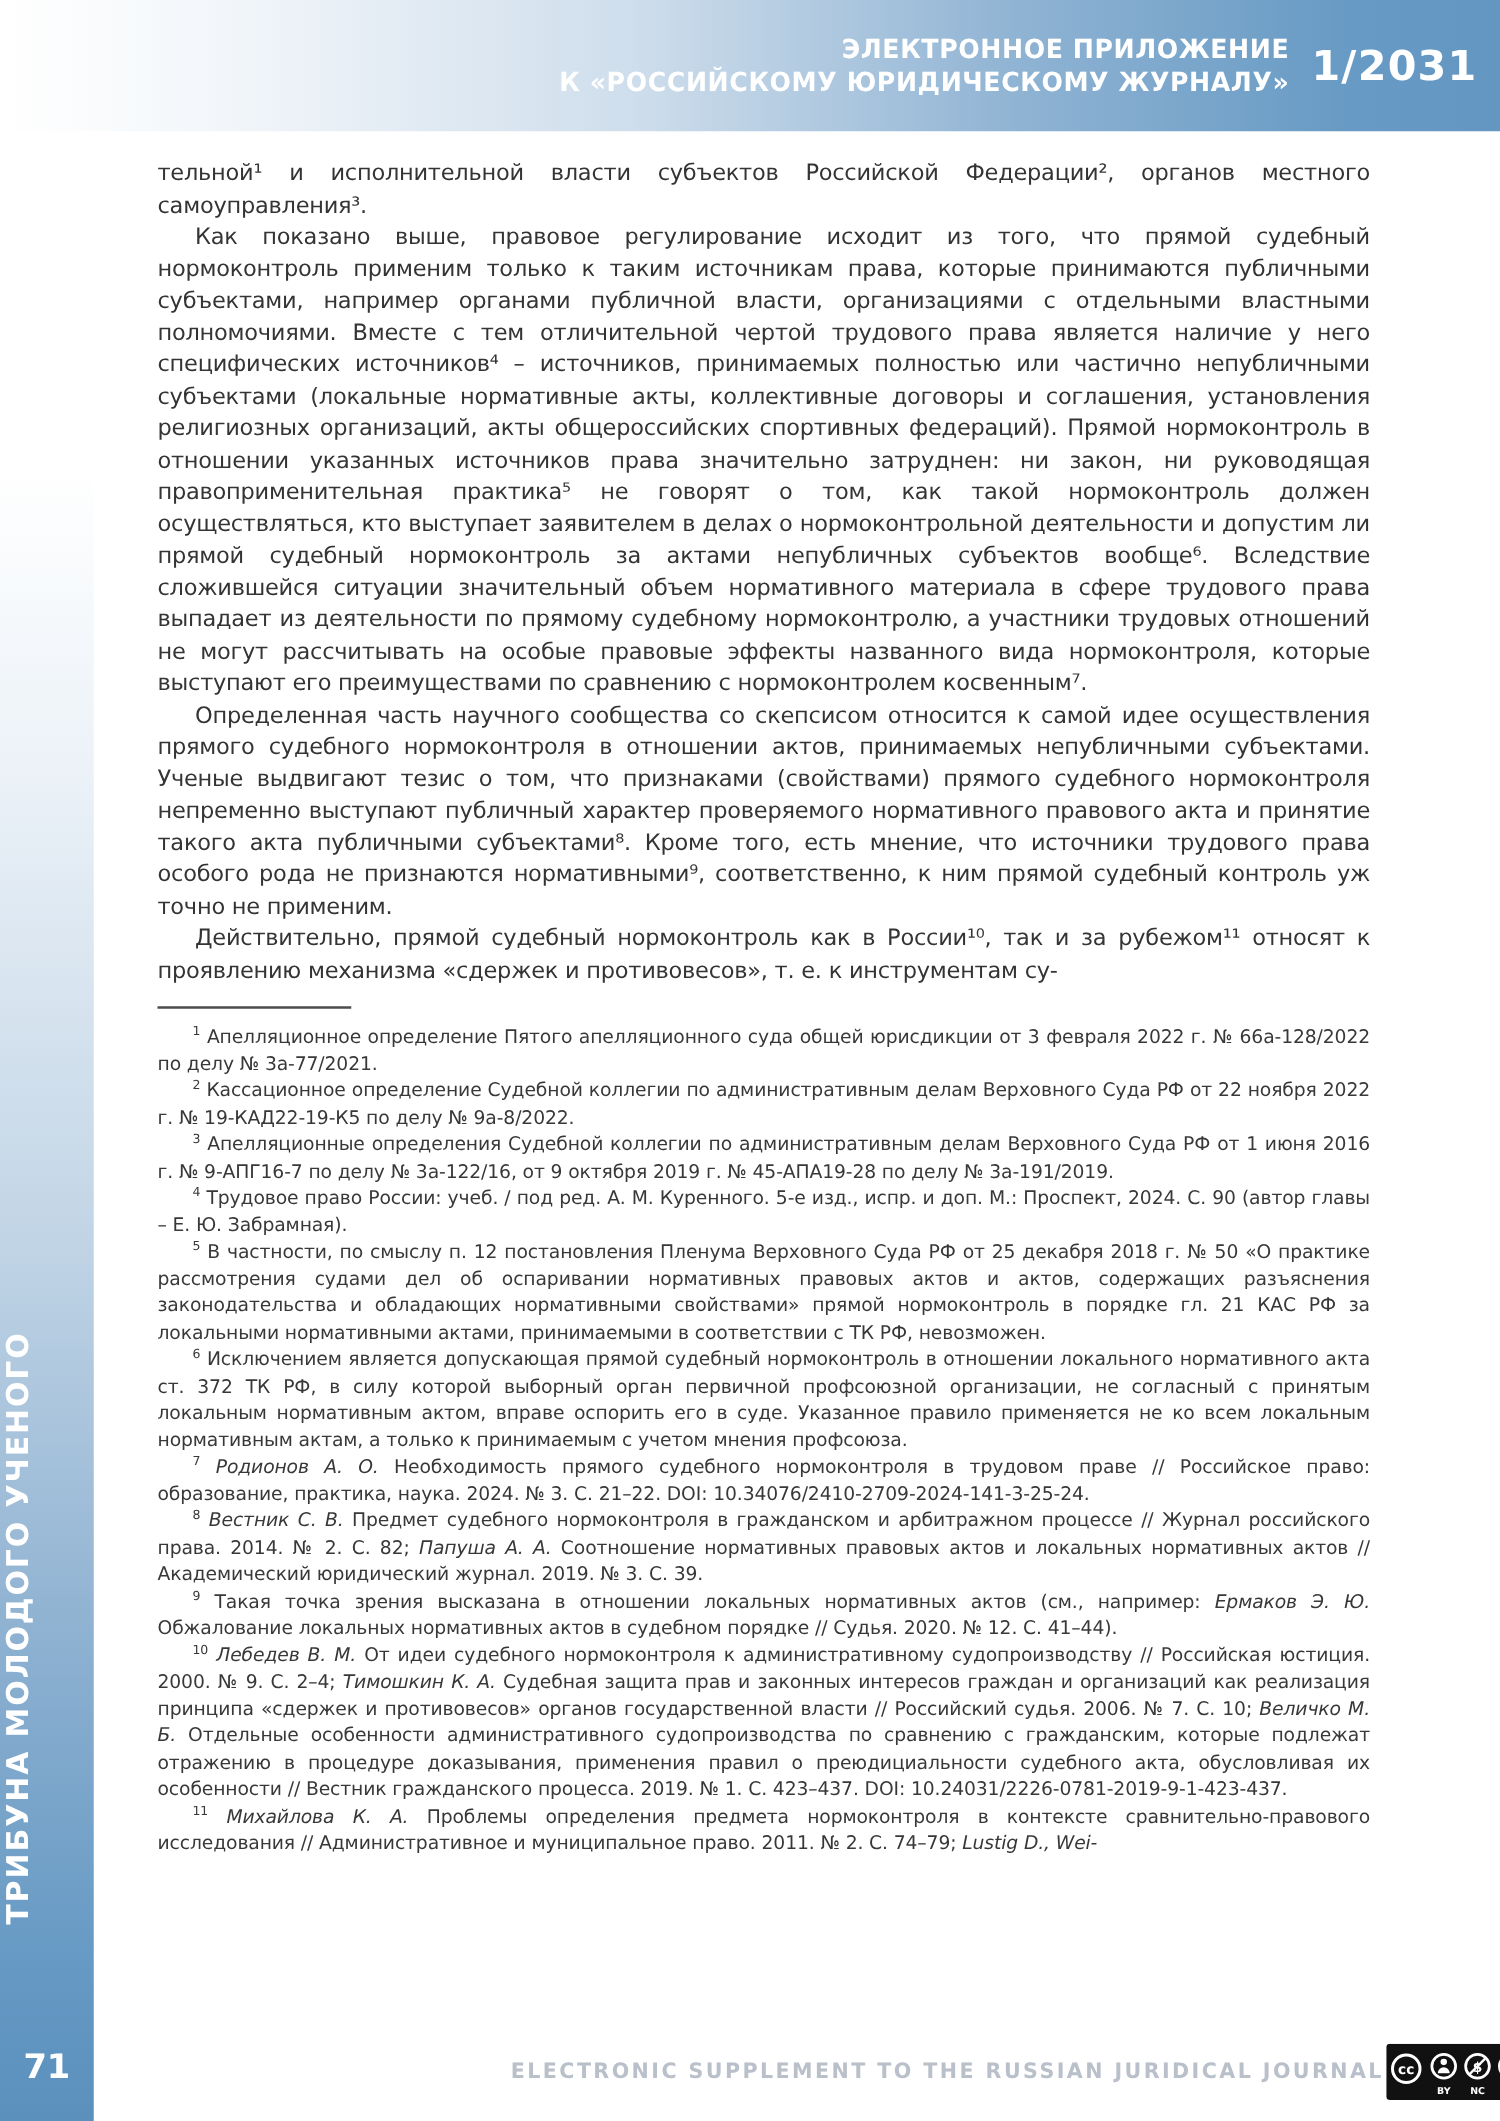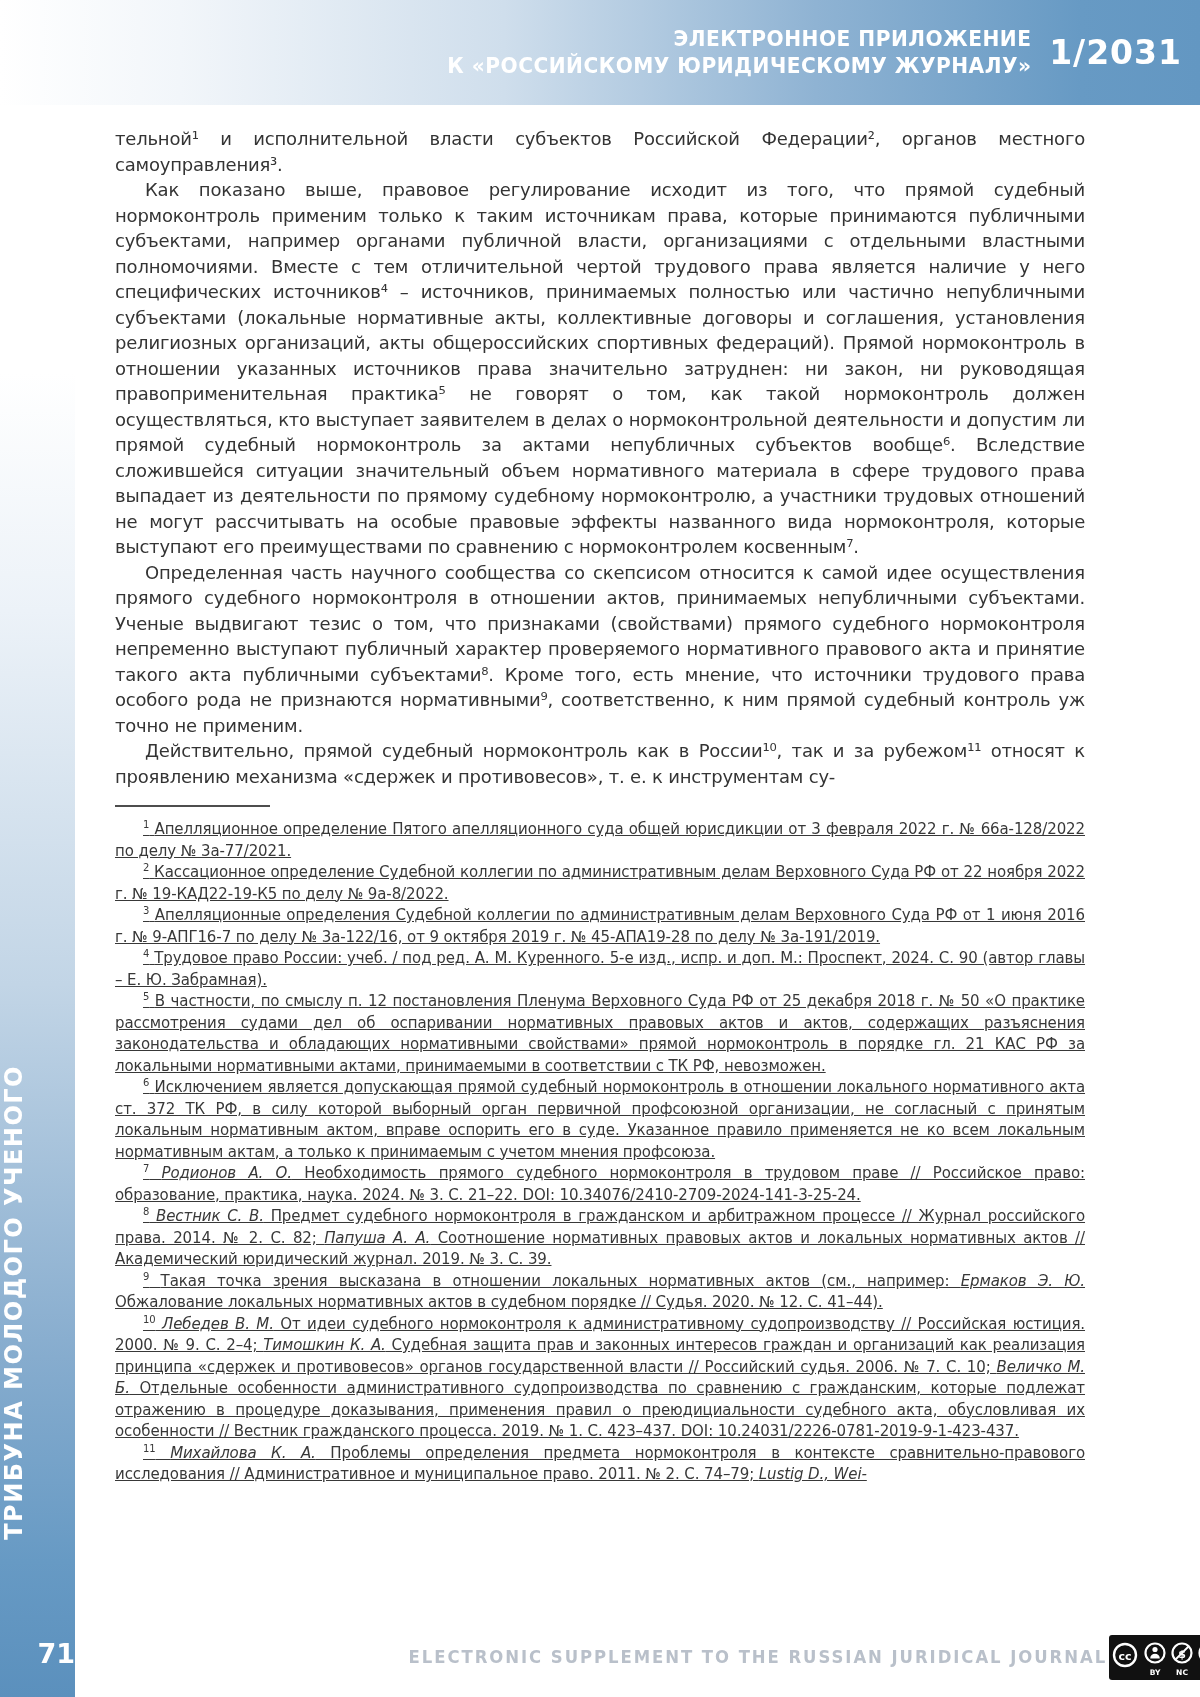--- a/index.html
+++ b/index.html
@@ -28,41 +28,41 @@
     background:linear-gradient(180deg,#ffffff 0%,#ffffff 22%,#ecf2f8 36%,#c2d5e6 58%,#86acce 80%,#679ac4 92%,#5b90bd 100%);
   }
   .vertical-label{
     position:absolute;bottom:157px;left:0;width:75px;
     writing-mode:vertical-rl;transform:rotate(180deg);
     color:#ffffff;font-weight:700;font-size:24px;letter-spacing:1.5px;
     text-transform:uppercase;margin:0 auto;text-align:left;
     display:flex;justify-content:center;
   }
   .page-number{
-    position:absolute;bottom:28px;left:0;width:75px;text-align:right;
+    position:absolute;bottom:28px;left:0;width:75px;text-align:center;
     color:#ffffff;font-weight:700;font-size:27px;
   }
   
   .content{
-    position:absolute;left:115px;top:126px;width:970px;z-index:1;
+    position:absolute;left:126px;top:126px;width:970px;z-index:1;
   }
   .para{
     margin:0;text-align:justify;font-size:18px;line-height:25.5px;
     letter-spacing:-0.2px;color:#343434;
   }
   .para.indent{text-indent:30px;}
   .para sup,.fn sup{font-size:11px;line-height:0;}
   .fn-divider{
     width:155px;border:none;border-top:2px solid #4d4d4d;
     margin:16px 0 12px 0;
   }
   .footnotes{width:970px;}
   .fn{
     margin:0;text-align:justify;font-size:15px;line-height:21.5px;
-    letter-spacing:-0.1px;color:#383838;text-indent:28px;text-decoration:underline;
+    letter-spacing:-0.1px;color:#383838;text-indent:28px;
   }
   .fn sup{font-size:10px;}
   .fn i{font-style:italic;}
   
   .footer-text{
     position:absolute;right:125px;bottom:30px;z-index:3;
     color:#b9c0ca;font-size:17px;font-weight:700;letter-spacing:2px;
     text-transform:uppercase;transform:scaleX(.97);transform-origin:right center;
   }
   .cc-badge{

